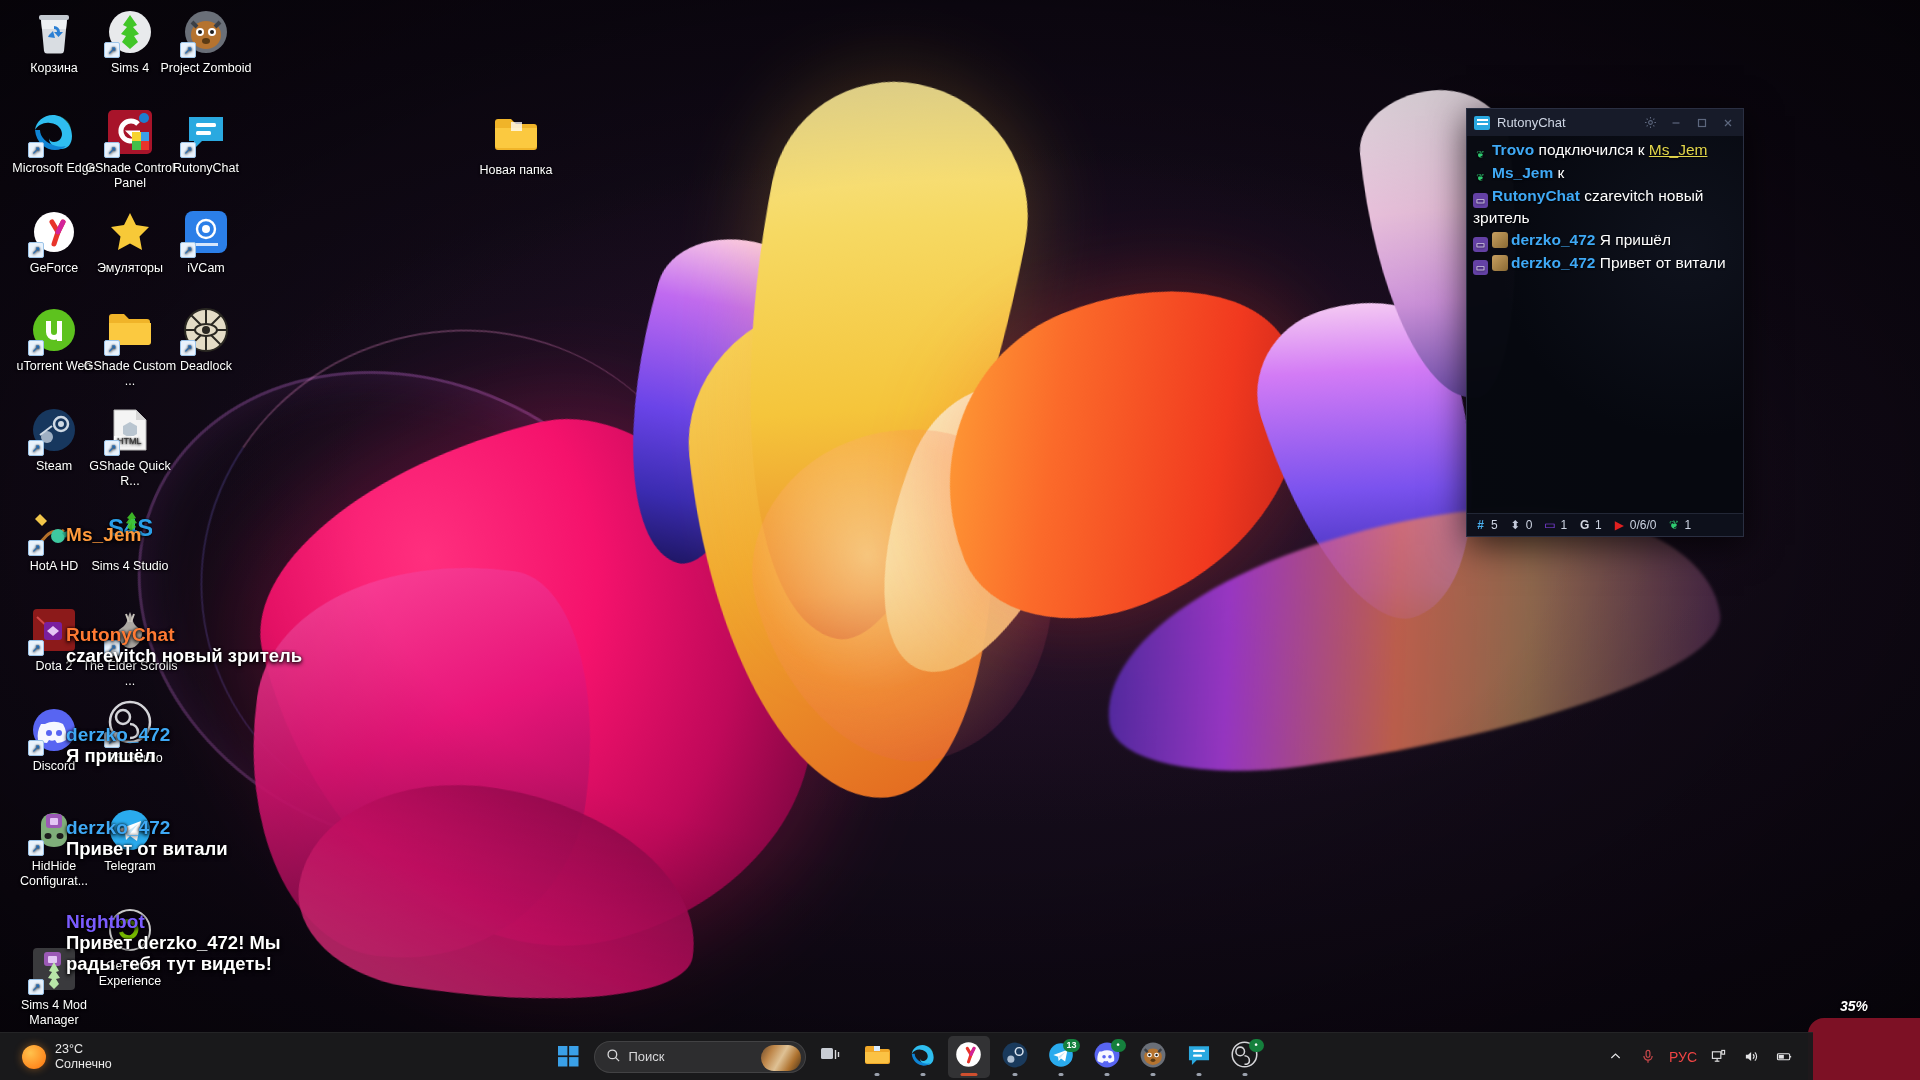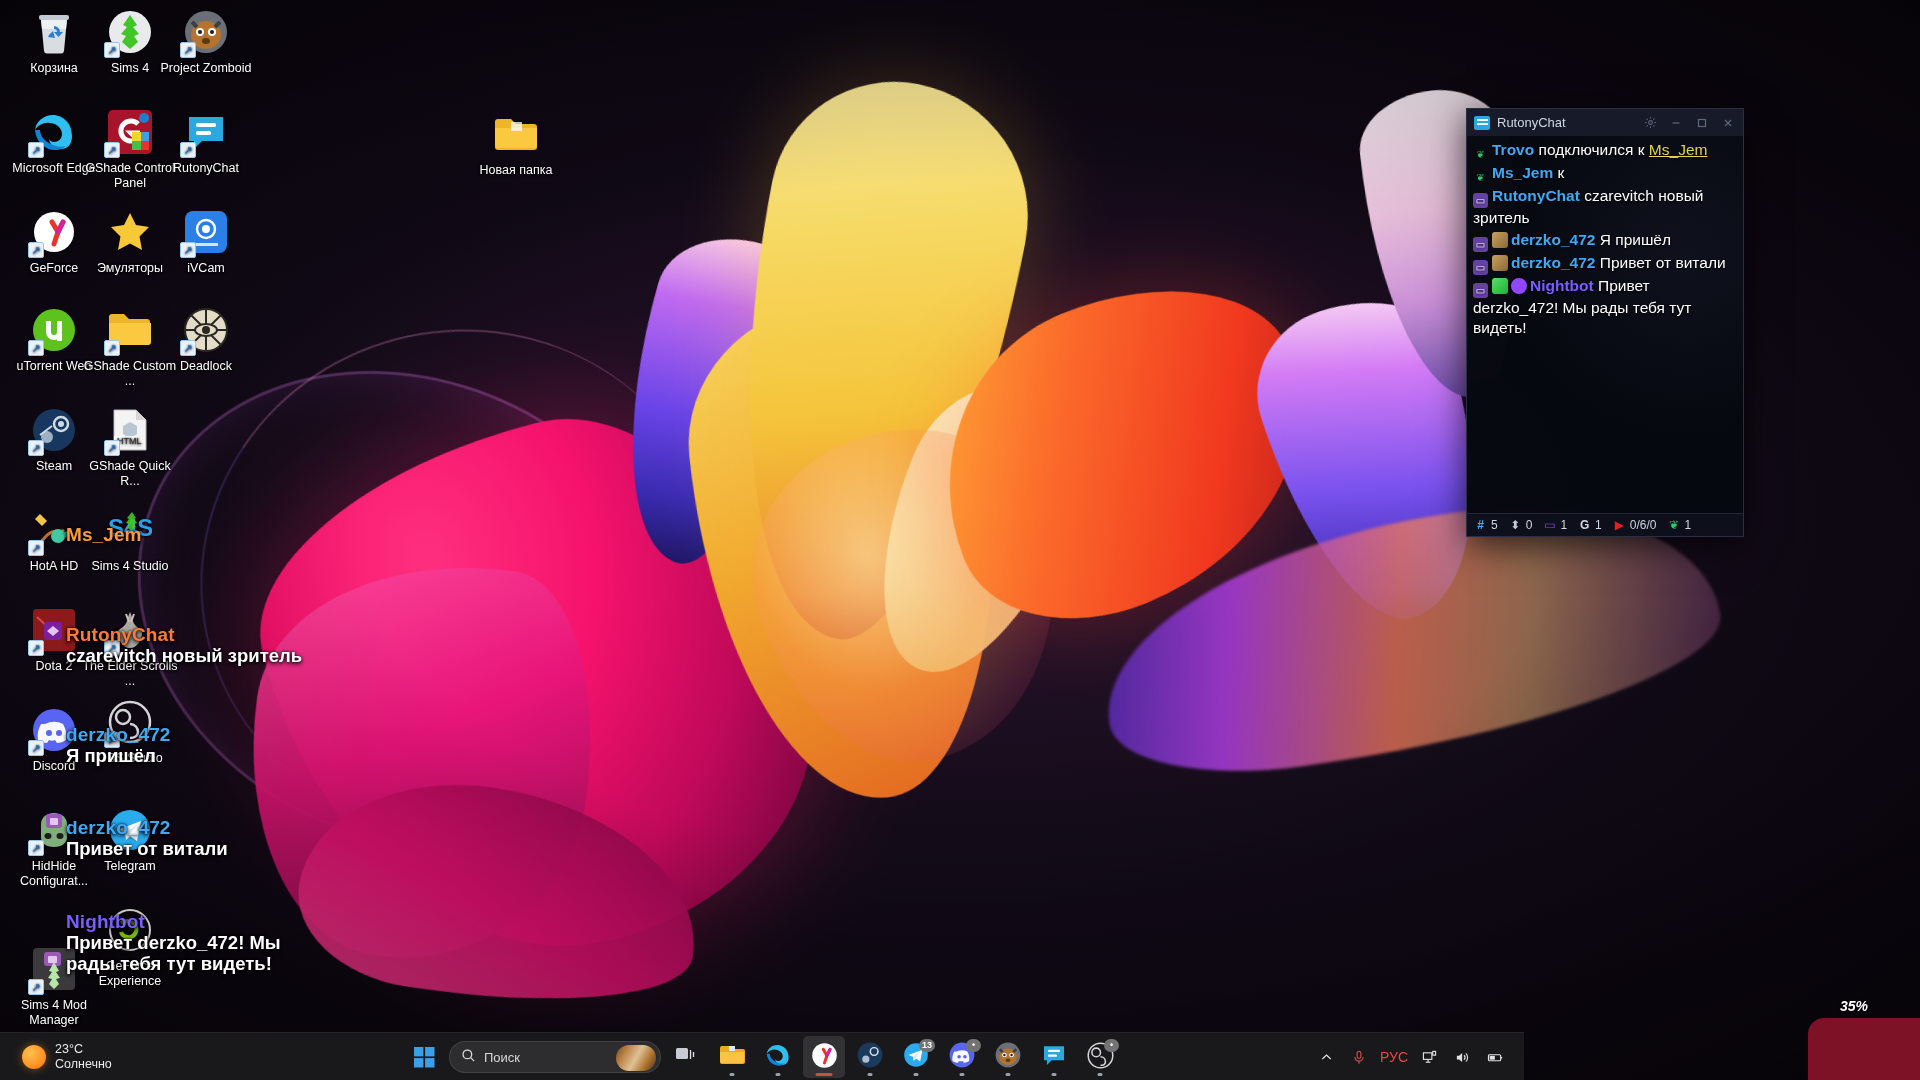--- a/index.html
+++ b/index.html
@@ -217,23 +217,23 @@
   #rutony .status{
     height:23px; flex:0 0 auto; display:flex; align-items:center;
     gap:3px; padding:0 6px; background:rgba(14,17,27,.95);
     border-top:1px solid #222736; font-size:12px; color:#cdd4e2;
   }
   #rutony .status .g{ display:flex; align-items:center; gap:3px; margin-right:7px; }
   #rutony .status .si{ width:15px;height:15px;display:inline-flex;align-items:center;justify-content:center;font-size:12px; }
 
   
   #taskbar{
-    position:absolute; left:0; bottom:0; width:1524px; height:48px;
+    position:absolute; left:0; bottom:0; width:1813px; height:48px;
     background:rgba(26,26,28,.96);
-    display:flex; 
+    display:flex; align-items:center;
     border-top:1px solid rgba(255,255,255,.05);
   }
   #weather{
     display:flex; align-items:center; gap:9px; padding-left:22px; width:300px;
     color:#e8e8e8; font-size:12.5px; line-height:15px; cursor:default;
   }
   .sun{ width:24px;height:24px;border-radius:50%;
     background:radial-gradient(circle at 35% 33%, #ffc24d 0%, #ff8a1f 70%, #e8690d 100%);
     box-shadow:0 0 9px rgba(255,150,40,.45); flex:0 0 auto; }
   #tb-center{
@@ -245,21 +245,21 @@
     position:relative; cursor:pointer;
   }
   .tbtn .dot{
     position:absolute; bottom:2px; left:50%; transform:translateX(-50%);
     width:5px;height:3px;border-radius:2px;background:#9aa0ac;
   }
   .tbtn.active .dot{ width:17px; background:#cf4f2e; }
   .tbtn.active{ background:rgba(255,255,255,.11); }
   .tbadge{
     position:absolute; top:3px; right:2px; min-width:15px; height:13px;
-    background:#737373; border-radius:7px; color:#fff;
+    background:#15803d; border-radius:7px; color:#fff;
     font-size:9px; line-height:13px; text-align:center; padding:0 3px; font-weight:bold;
   }
   #searchbox{
     height:32px; width:212px; border-radius:16px; background:rgba(255,255,255,.09);
     border:1px solid rgba(255,255,255,.10);
     display:flex; align-items:center; padding:0 8px 0 11px; gap:8px;
     color:#d7d7d9; font-size:13px; cursor:text; overflow:hidden; position:relative;
   }
   #searchbox .savatar{
     position:absolute; right:4px; top:3px; width:40px;height:26px;border-radius:13px;
@@ -646,21 +646,20 @@
         </svg>
     </span>
   </div>
 
   <div class="body" id="chat-body">
       <div class="chatline"><span class="plat" style="background:transparent;color:#2ecc71">❦</span><span class="nm" style="color:#3fa9f5">Trovo</span> <span>подключился к</span> <span class="lnk">Ms_Jem</span></div>
       <div class="chatline"><span class="plat" style="background:transparent;color:#2ecc71">❦</span><span class="nm" style="color:#3fa9f5">Ms_Jem</span> <span>к</span></div>
       <div class="chatline"><span class="plat" style="background:#6441a5">▭</span><span class="nm" style="color:#3fa9f5">RutonyChat</span> <span>czarevitch новый зритель</span></div>
       <div class="chatline"><span class="plat" style="background:#6441a5">▭</span><span class="badge-s" style="background:linear-gradient(135deg,#c8a060,#8a6a34)"></span><span class="nm" style="color:#3fa9f5">derzko_472</span> <span>Я пришёл</span></div>
       <div class="chatline"><span class="plat" style="background:#6441a5">▭</span><span class="badge-s" style="background:linear-gradient(135deg,#c8a060,#8a6a34)"></span><span class="nm" style="color:#3fa9f5">derzko_472</span> <span>Привет от витали</span></div>
-      <div class="chatline"><span class="plat" style="background:#6441a5">▭</span><span class="badge-s" style="background:linear-gradient(135deg,#57e06a,#1faf38)"></span><span class="badge-s" style="background:#9147ff;border-radius:50%"></span><span class="nm" style="color:#7b5cff">Nightbot</span> <span>Привет derzko_472! Мы рады тебя тут видеть!</span></div>
     </div>
 
   <div class="status" id="chat-status">
       <span class="g">
         <span class="si">
           <span style="color:#4ab0f0;font-weight:bold">#</span>
         </span>
         <span>5</span>
       </span>
       <span class="g">

